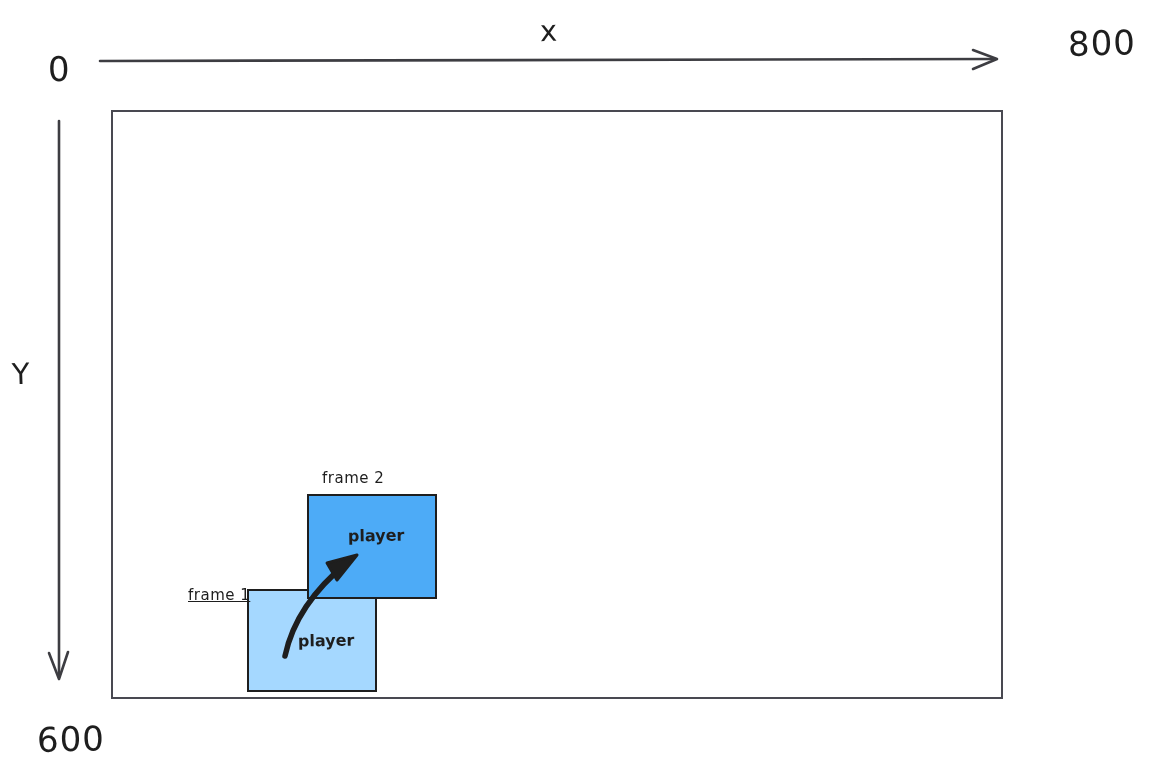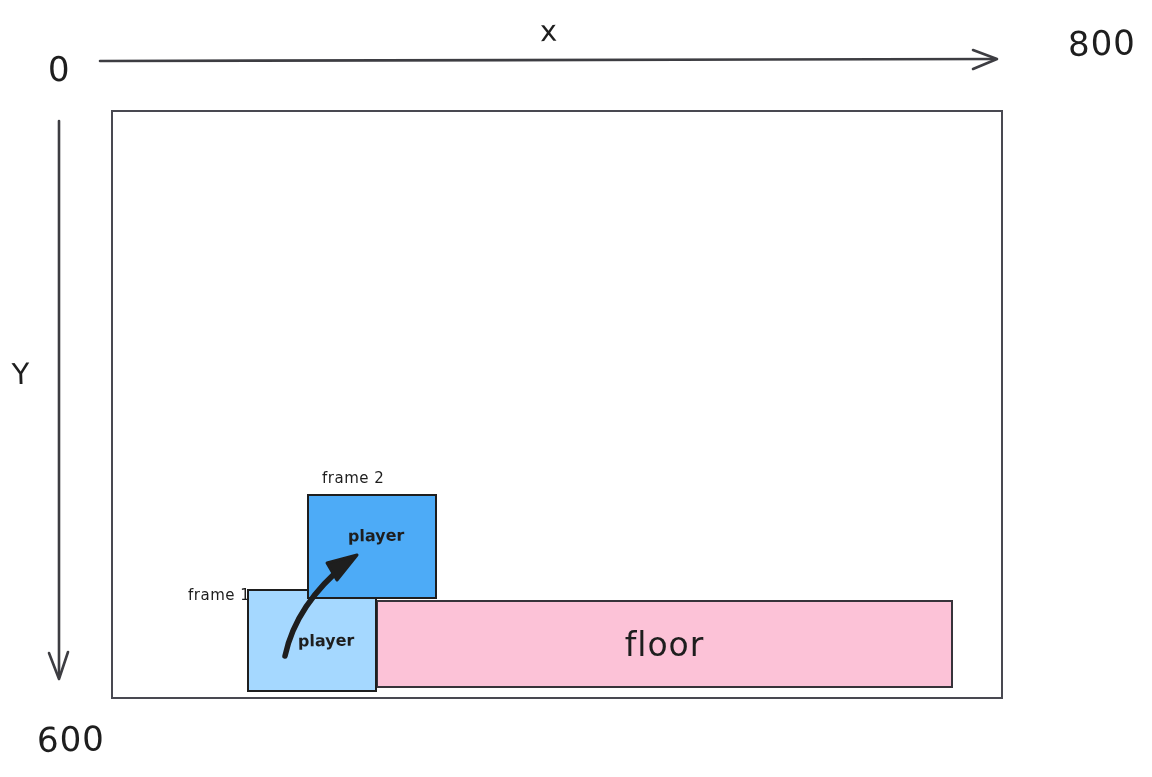--- a/index.html
+++ b/index.html
@@ -98,21 +98,21 @@
     font-weight: bold;
   }
   .frame2-rect .player-text { left: 39px; top: 30px; }
   .frame1-rect .player-text { left: 49px; top: 40px; }
   .frame-caption {
     font-size: 15px;
     letter-spacing: 0.5px;
     z-index: 5;
   }
   .frame2-caption { left: 306px; top: 471px; margin-left: 16px; }
-  .frame1-caption { left: 188px; top: 588px; }
+  .frame1-caption { left: 188px; top: 588px; text-decoration: underline; }
 </style>
 </head>
 <body>
 
 <div class="scene">
 
   <svg class="overlay" viewBox="0 0 1152 777">
 
     <g stroke="#3d3d42" stroke-width="2.6" fill="none" stroke-linecap="round" stroke-linejoin="round">
       <path d="M100,61 L995,59"></path>
@@ -131,23 +131,20 @@
   </svg>
 
   <div class="lbl axis-letter x-label">x</div>
   <div class="lbl axis-num num-0">0</div>
   <div class="lbl axis-num num-800">800</div>
   <div class="lbl axis-letter y-label">Y</div>
   <div class="lbl axis-num num-600">600</div>
 
   <div class="game-canvas"></div>
 
-  <div class="rect floor-rect">
-    <span class="floor-text">floor</span>
-  </div>
 
   <div class="rect frame1-rect">
     <span class="player-text">player</span>
   </div>
 
   <div class="rect frame2-rect">
     <span class="player-text">player</span>
   </div>
 
   <div class="lbl frame-caption frame2-caption">frame 2</div>

